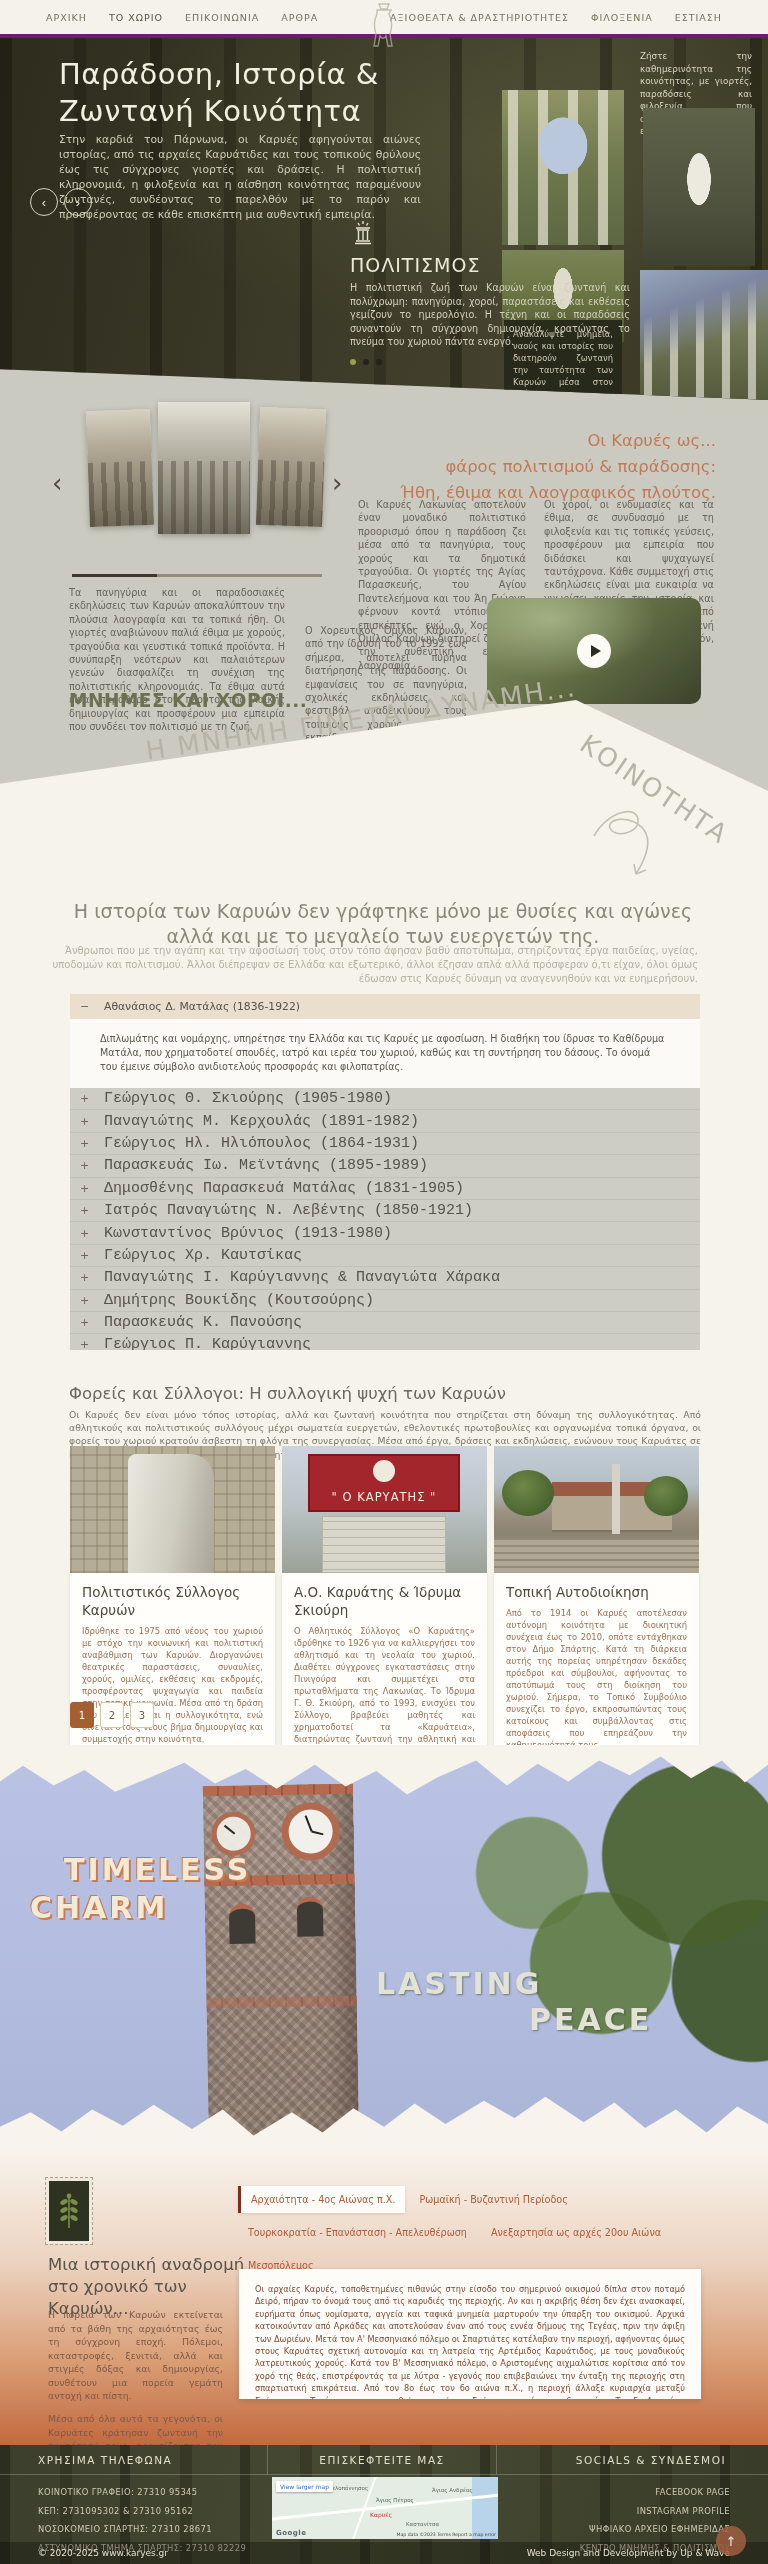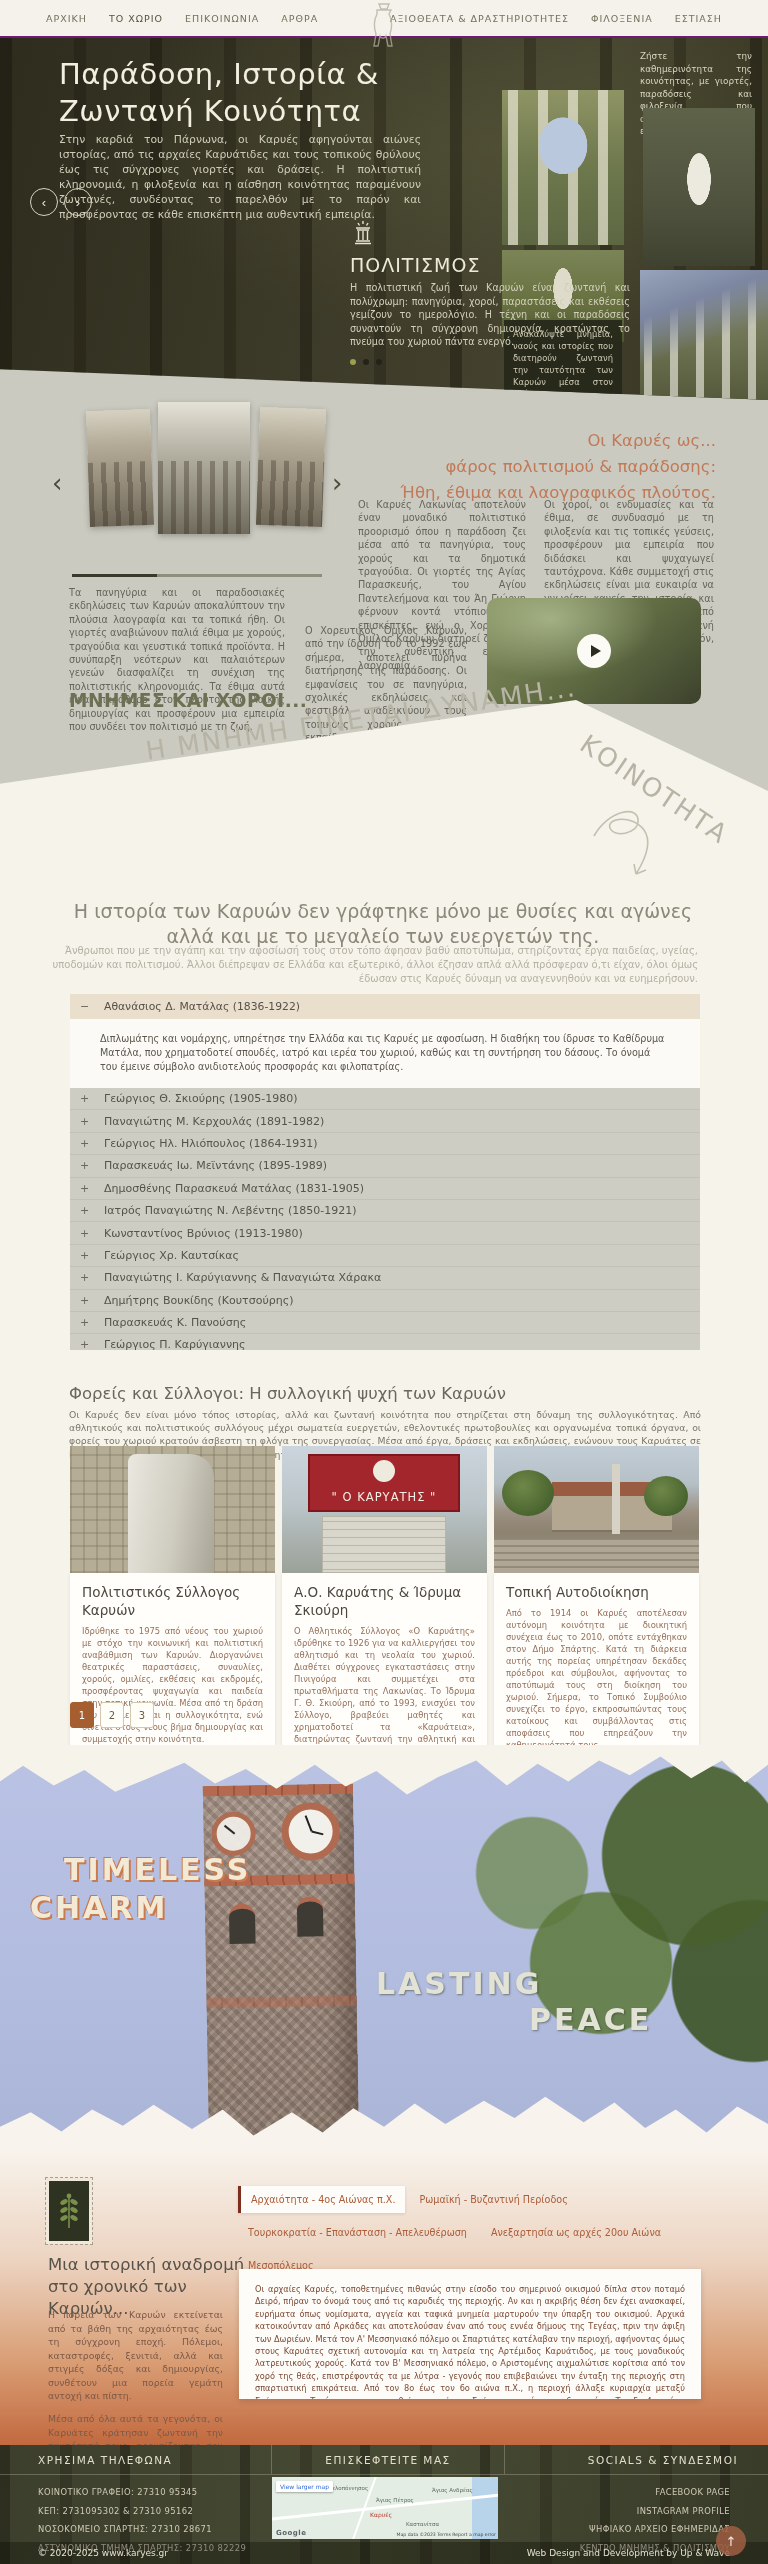--- a/index.html
+++ b/index.html
@@ -1,21 +1,21 @@
 <!DOCTYPE html>
 <html lang="el"><head>
 <meta charset="utf-8">
 <style>
   * { margin:0; padding:0; box-sizing:border-box; }
   html,body { background:#e8e6de; }
   body { font-family:"DejaVu Sans", sans-serif; }
   .page { position:relative; width:768px; height:2564px; margin:0 auto; background:#f6f3ea; overflow:hidden; }
 
   
-  .header { position:absolute; top:0; left:0; width:768px; height:38px; background:#f4f2ea; border-bottom:2px solid #701a75; z-index:30; display:flex; align-items:center; justify-content:space-between; padding:0 46px; }
+  .header { position:absolute; top:0; left:0; width:768px; height:38px; background:#f4f2ea; border-bottom:4px solid #701a75; z-index:30; display:flex; align-items:center; justify-content:space-between; padding:0 46px; }
   .nav { display:flex; gap:22px; }
   .nav a { font-size:9.5px; letter-spacing:1px; color:#75715f; text-decoration:none; cursor:pointer; }
   .nav a.active { color:#55523f; }
   .logo { position:absolute; left:50%; top:2px; transform:translateX(-50%); width:34px; height:46px; opacity:.75; }
 
   
   .hero { position:absolute; top:38px; left:0; width:768px; height:362px; z-index:5;
     background:
       repeating-linear-gradient(90deg, rgba(18,16,8,.38) 0 12px, rgba(0,0,0,0) 12px 74px, rgba(25,22,12,.3) 74px 86px, rgba(0,0,0,0) 86px 150px),
       radial-gradient(ellipse at 65% 30%, rgba(120,125,80,.25), rgba(0,0,0,0) 55%),
@@ -87,21 +87,21 @@
   .bene-heading { position:absolute; right:70px; top:17px; width:630px; text-align:center; font-size:19px; line-height:25px; color:#8b8779; font-weight:400; }
   .bene-sub { position:absolute; right:70px; top:62px; width:662px; text-align:right; font-size:10px; line-height:14px; color:#b5b1a3; }
   .accordion { position:absolute; left:70px; top:112px; width:630px; }
   .acc-open-head { display:flex; align-items:center; gap:14px; background:#e9dfcc; height:25px; padding:0 10px; cursor:pointer; }
   .acc-open-head .pm, .acc-row .pm { font-size:11px; color:#6b675c; width:10px; }
   .acc-open-head .nm { font-size:10.8px; color:#55504a; }
   .acc-body { background:#fbfaf6; padding:13px 30px 14px 30px; font-size:9.6px; line-height:14px; color:#5c564c; }
   .acc-list { background:#cecdc3; }
   .acc-row { display:flex; align-items:center; gap:14px; height:22.4px; padding:0 10px; border-bottom:1px solid #c2c1b6; cursor:pointer; }
   .acc-row:last-child { border-bottom:none; }
-  .acc-row .nm { font-size:11px; color:#55544b; }
+  .acc-row .nm { font-size:15px; color:#55544b;font-family:Liberation Mono, monospace; }
 
   
   .assoc { position:absolute; top:1350px; left:0; width:768px; height:287px; background:#f6f3ea; z-index:2; }
   .assoc-heading { position:absolute; left:69px; top:34px; font-size:16.5px; color:#6a675c; font-weight:400; }
   .assoc-sub { position:absolute; left:69px; top:58px; width:632px; font-size:9.3px; line-height:13.2px; color:#7b776a; text-align:justify; }
   .card { position:absolute; top:96px; width:205px; }
   .card .img { position:relative; width:205px; height:127px; overflow:hidden; }
   .card .body { background:#fffefb; padding:10px 12px 12px 12px; box-shadow:0 1px 4px rgba(0,0,0,.08); }
   .card .body h3 { font-size:13.5px; line-height:18px; font-weight:400; color:#4c483e; margin-bottom:6px; }
   .card .body p { font-size:8.4px; line-height:12px; color:#96705a; text-align:justify; }
@@ -171,21 +171,21 @@
 
   
   .footer { position:absolute; top:2445px; left:0; width:768px; height:119px; z-index:10;
     background:
       repeating-linear-gradient(90deg, rgba(15,14,8,.35) 0 10px, rgba(0,0,0,0) 10px 60px, rgba(30,28,16,.3) 60px 72px, rgba(0,0,0,0) 72px 120px),
       linear-gradient(100deg,#3c3f2c 0%,#474a33 50%,#383b28 100%); }
   .f-heads { position:absolute; top:0; left:0; width:768px; height:30px; border-bottom:1px solid rgba(240,238,220,.25); display:flex; }
   .f-heads > div { flex:1; display:flex; align-items:center; font-size:10.5px; letter-spacing:1.5px; color:#e3dfcd; }
   .fh1 { padding-left:38px; }
   .fh2 { justify-content:center; border-left:1px solid rgba(240,238,220,.25); border-right:1px solid rgba(240,238,220,.25); }
-  .fh3 { justify-content:flex-end; padding-right:30px; }
+  .fh3 { justify-content:flex-end; padding-right:42px; }
   .phones { position:absolute; left:38px; top:38px; }
   .phones div { font-size:8.4px; color:#cfcab6; line-height:18.5px; letter-spacing:.4px; }
   .socials { position:absolute; right:38px; top:38px; text-align:right; }
   .socials a { display:block; font-size:8.4px; color:#cfcab6; line-height:18.5px; letter-spacing:.4px; text-decoration:none; cursor:pointer; }
   .map { position:absolute; left:272px; top:32px; width:226px; height:62px; background:#e4ede4; overflow:hidden; cursor:pointer; }
   .map .road1 { position:absolute; left:-10px; top:28px; width:260px; height:3px; background:#fff; transform:rotate(-6deg); }
   .map .road2 { position:absolute; left:90px; top:-10px; width:2px; height:90px; background:#fff; transform:rotate(20deg); }
   .map .water { position:absolute; right:0; top:0; width:26px; height:62px; background:#b8d4ea; }
   .map-label { position:absolute; font-size:5.5px; color:#5c6b5e; white-space:nowrap; }
   .map-label.red { color:#c0392b; font-size:6px; }

